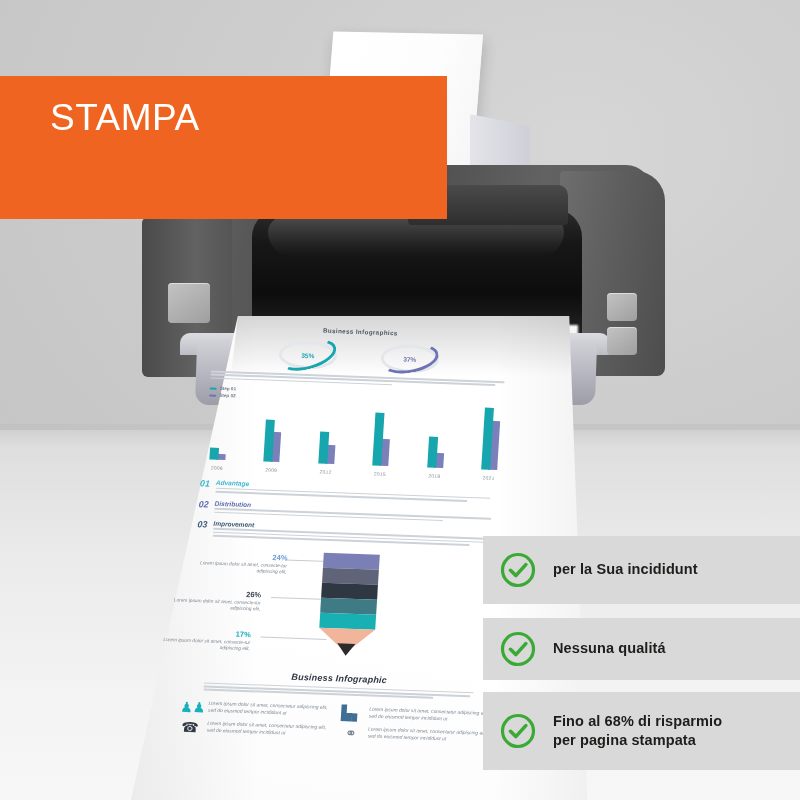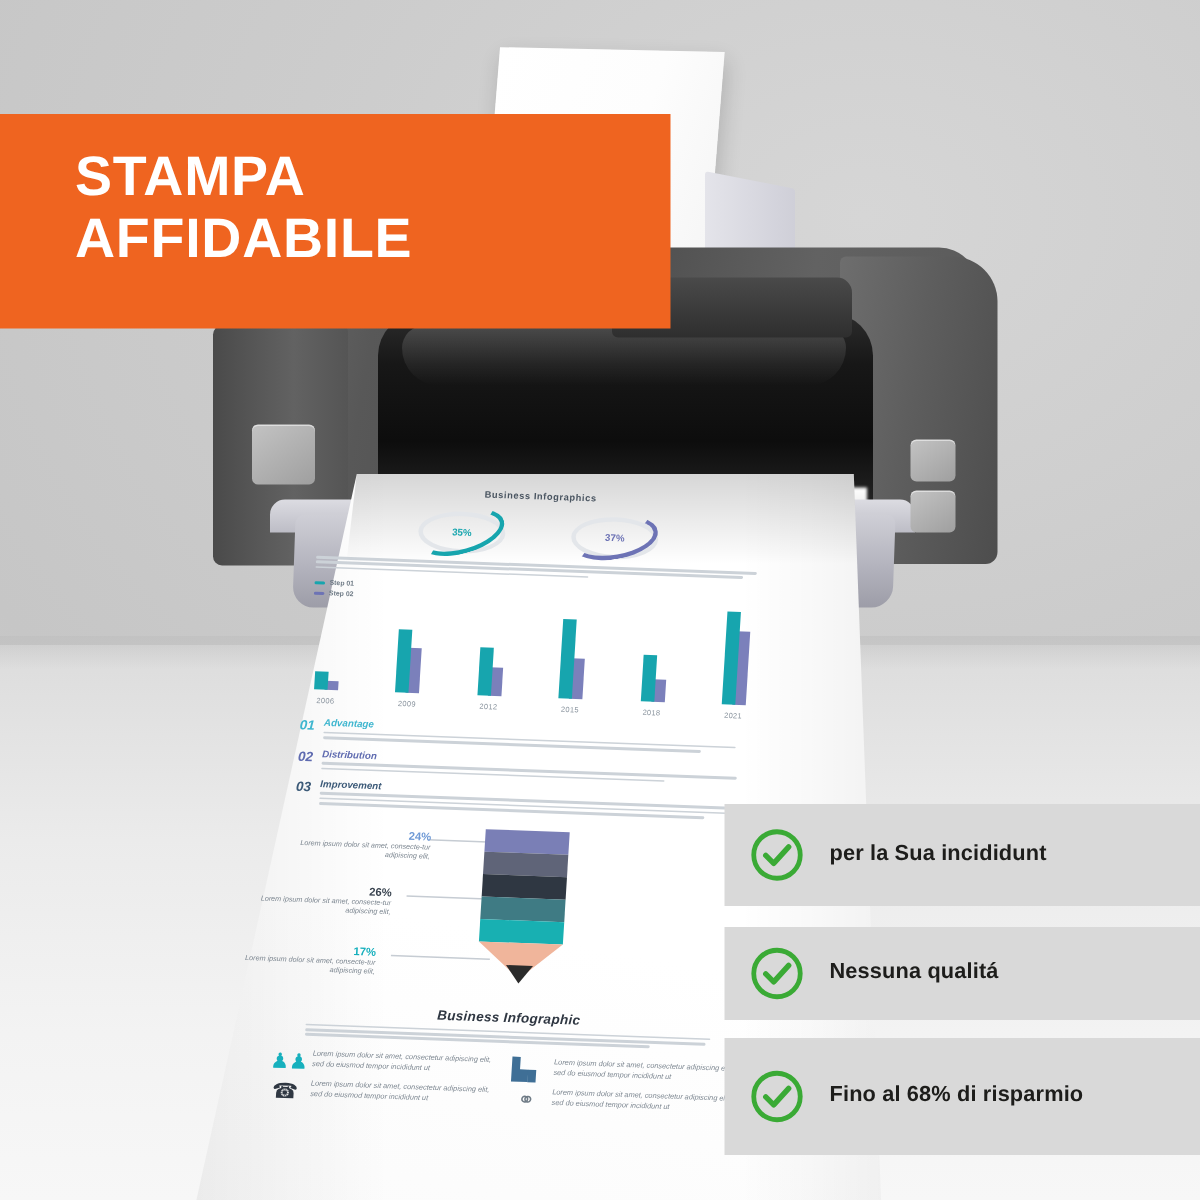--- a/index.html
+++ b/index.html
@@ -230,21 +230,21 @@
   .ic-d{color:#6f7b86;}
   .ic-txt{font-size:4.9px;line-height:1.4;color:#7d8791;font-style:italic;}
 
   
   .banner{
     position:absolute;left:0;top:76px;width:447px;height:143px;
     background:#ef6420;
   }
   .banner-txt{
     position:absolute;left:50px;top:21px;
-    color:#ffffff;font-size:37px;font-weight:bold;line-height:1.12;
+    color:#ffffff;font-size:37px;font-weight:normal;line-height:1.12;
     letter-spacing:.5px;
   }
 
   
   .feat{
     position:absolute;left:483px;width:317px;
     background:#d9d9d9;
     display:flex;align-items:center;
   }
   .feat-icon{
@@ -443,21 +443,20 @@
       <div class="ic-cell">
         <div class="ic-glyph ic-d">⚭</div>
         <div class="ic-txt">Lorem ipsum dolor sit amet, consectetur adipiscing elit, sed do eiusmod tempor incididunt ut</div>
       </div>
     </div>
   </div>
 
   <div class="banner">
     <div class="banner-txt">
       <div>STAMPA</div>
-      <div>AFFIDABILE</div>
     </div>
   </div>
 
 
   <div class="feat f1">
     <div class="feat-icon">
       <svg width="38" height="38" viewBox="0 0 38 38">
         <circle cx="19" cy="19" r="15.5" fill="none" stroke="#3aaa35" stroke-width="3.2"></circle>
         <path d="M11.5 19.3 L16.8 24.6 L26.8 13.6" fill="none" stroke="#3aaa35" stroke-width="3.6" stroke-linecap="round" stroke-linejoin="round"></path>
       </svg>
@@ -481,16 +480,17 @@
 
   <div class="feat f3">
     <div class="feat-icon">
       <svg width="38" height="38" viewBox="0 0 38 38">
         <circle cx="19" cy="19" r="15.5" fill="none" stroke="#3aaa35" stroke-width="3.2"></circle>
         <path d="M11.5 19.3 L16.8 24.6 L26.8 13.6" fill="none" stroke="#3aaa35" stroke-width="3.6" stroke-linecap="round" stroke-linejoin="round"></path>
       </svg>
     </div>
     <div class="feat-txt">
       <div>Fino al 68% di risparmio</div>
+      <div>per pagina stampata</div>
     </div>
   </div>
 
 </div>
 
 </body></html>

